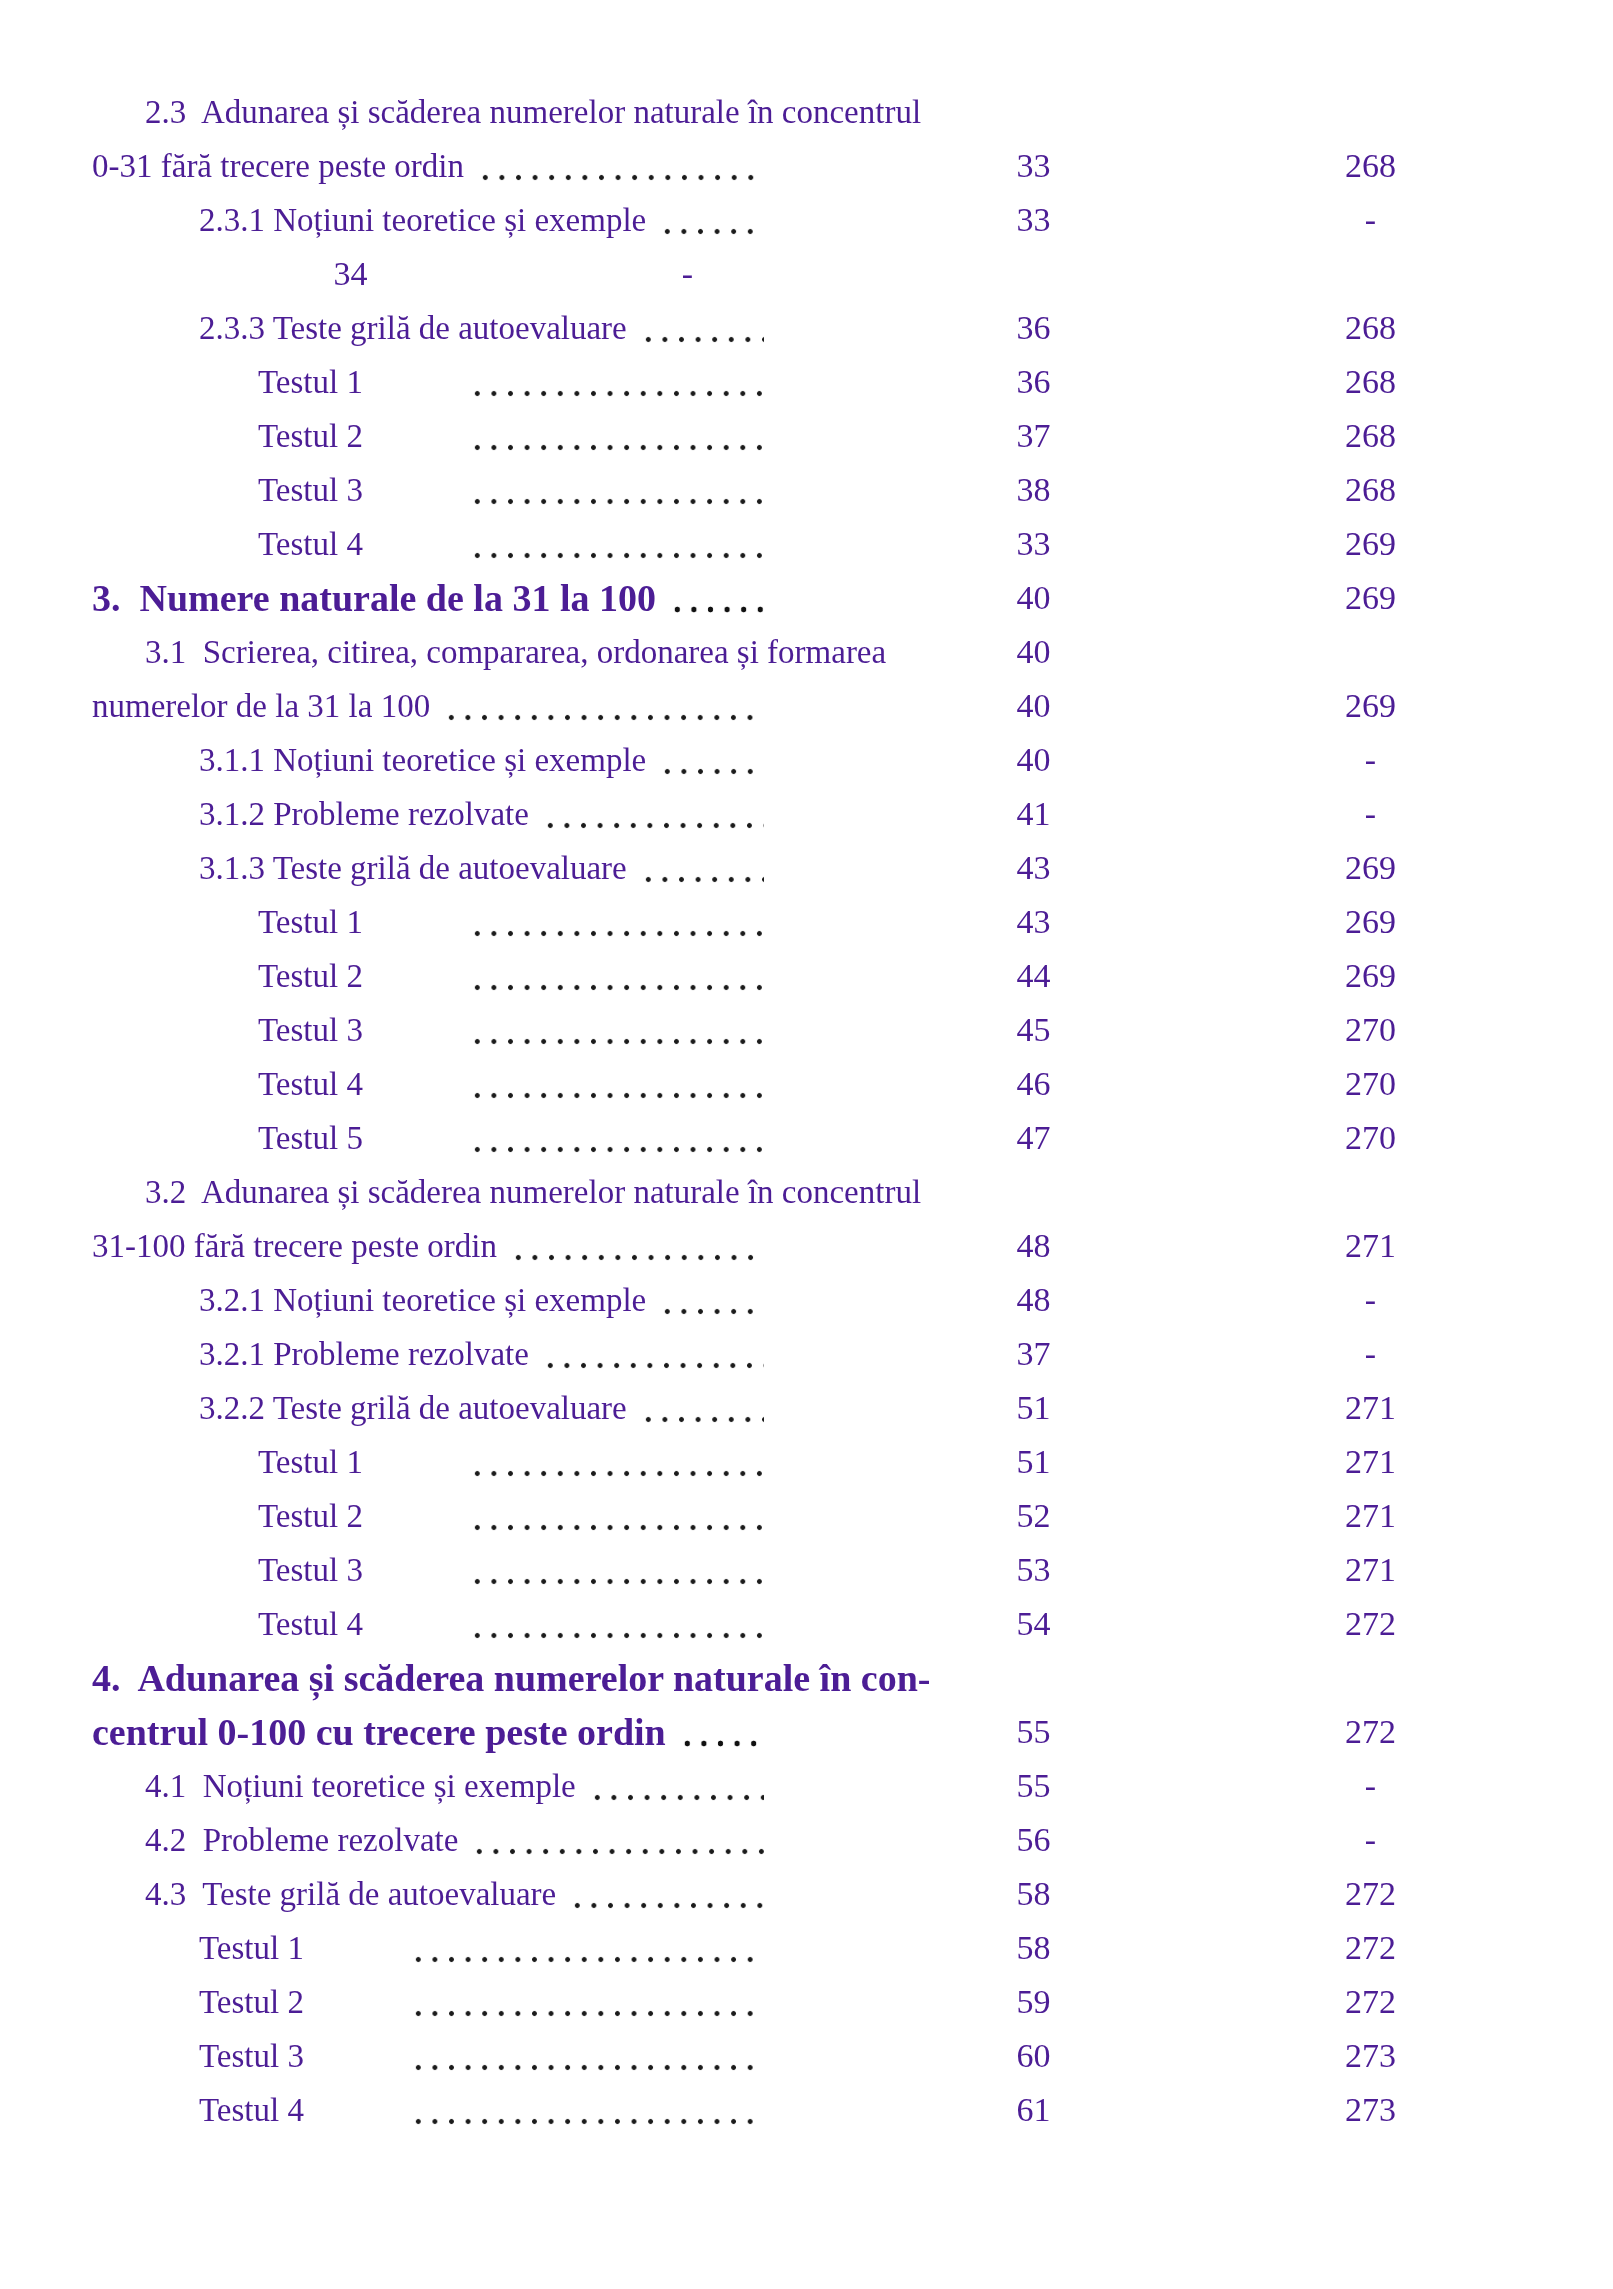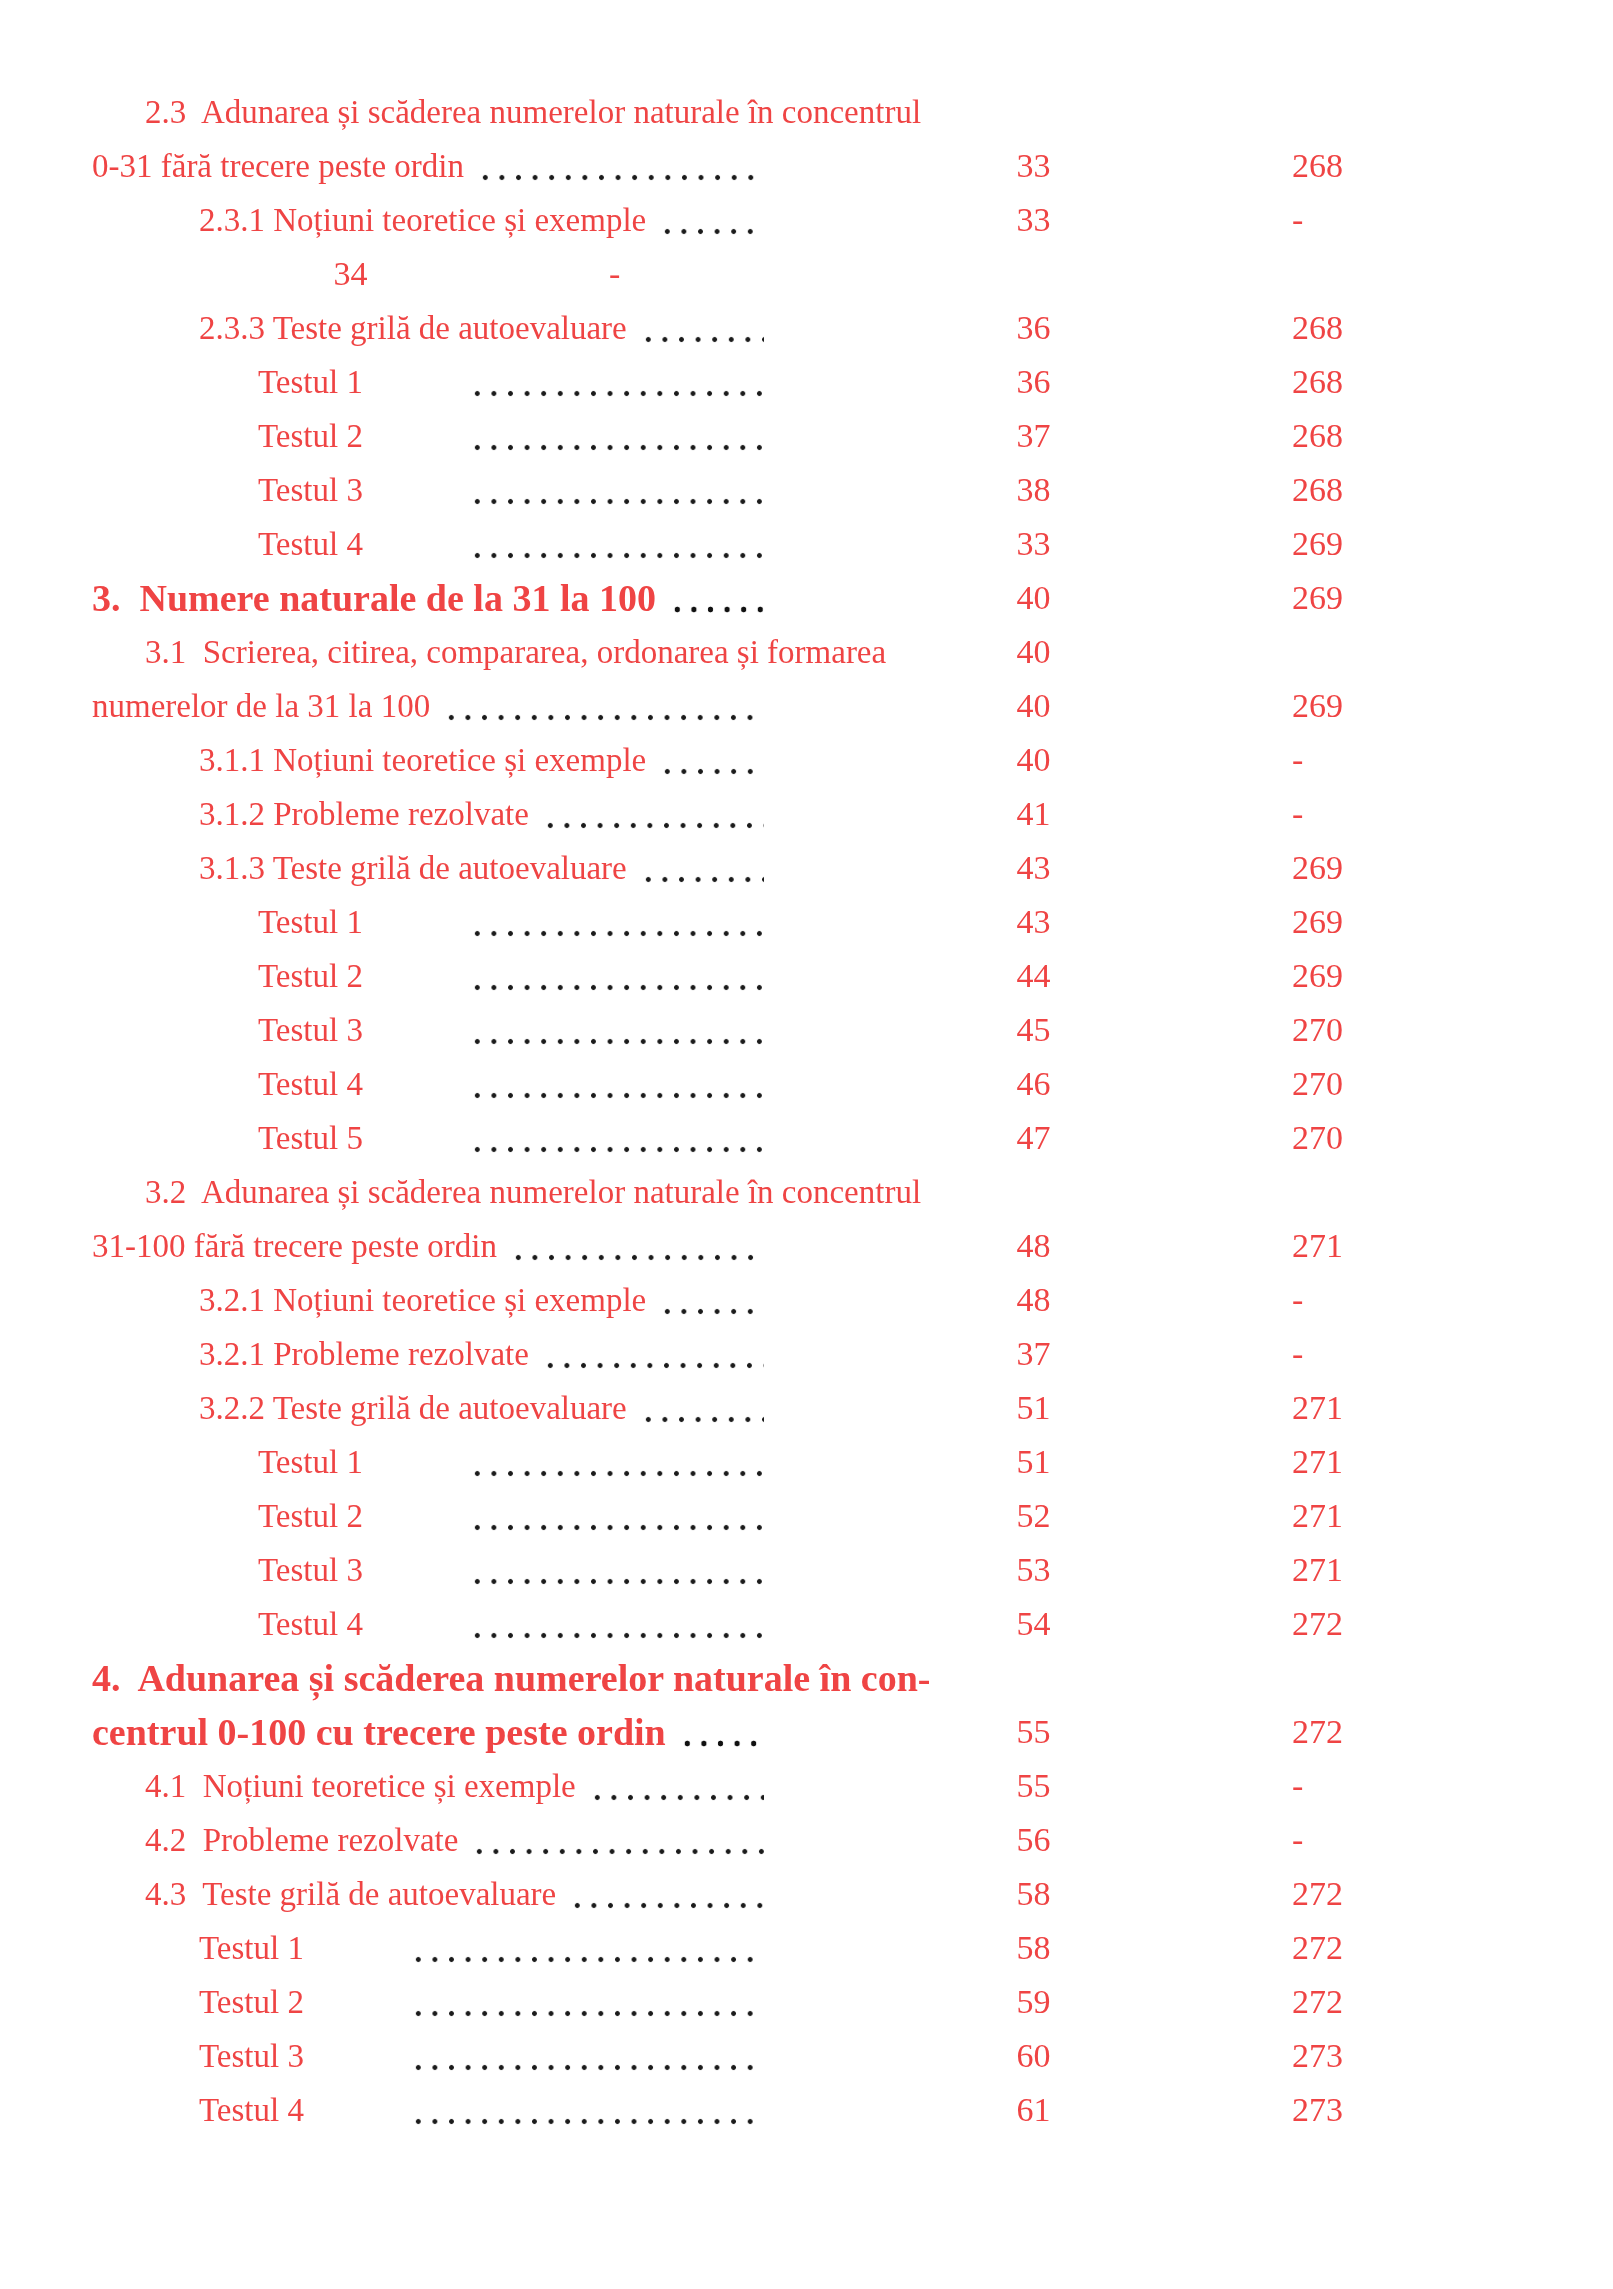--- a/index.html
+++ b/index.html
@@ -5,21 +5,21 @@
   html, body {
     margin: 0;
     padding: 0;
     background: #ffffff;
   }
   .page {
     position: relative;
     width: 1613px;
     height: 2290px;
     background: #ffffff;
-    color: #ef4444;
+    color: #4c1d95;
     font-family: "Liberation Serif", "DejaVu Serif", serif;
     overflow: hidden;
   }
   .toc {
     position: absolute;
     top: 85px;
     left: 92px;
     width: 1357px;
   }
   .toc-row {
@@ -63,21 +63,21 @@
   }
   .cell-page {
     width: 517px;
     flex: 0 0 auto;
     text-align: center;
     font-size: 34px;
   }
   .cell-sol {
     width: 157px;
     flex: 0 0 auto;
-    text-align: left;
+    text-align: center;
     font-size: 34px;
   }
 </style>
 </head>
 <body>
 
 <div class="page">
   <div class="toc">
       <div class="toc-row indent-1 type-entry">
         <span class="cell-main">

